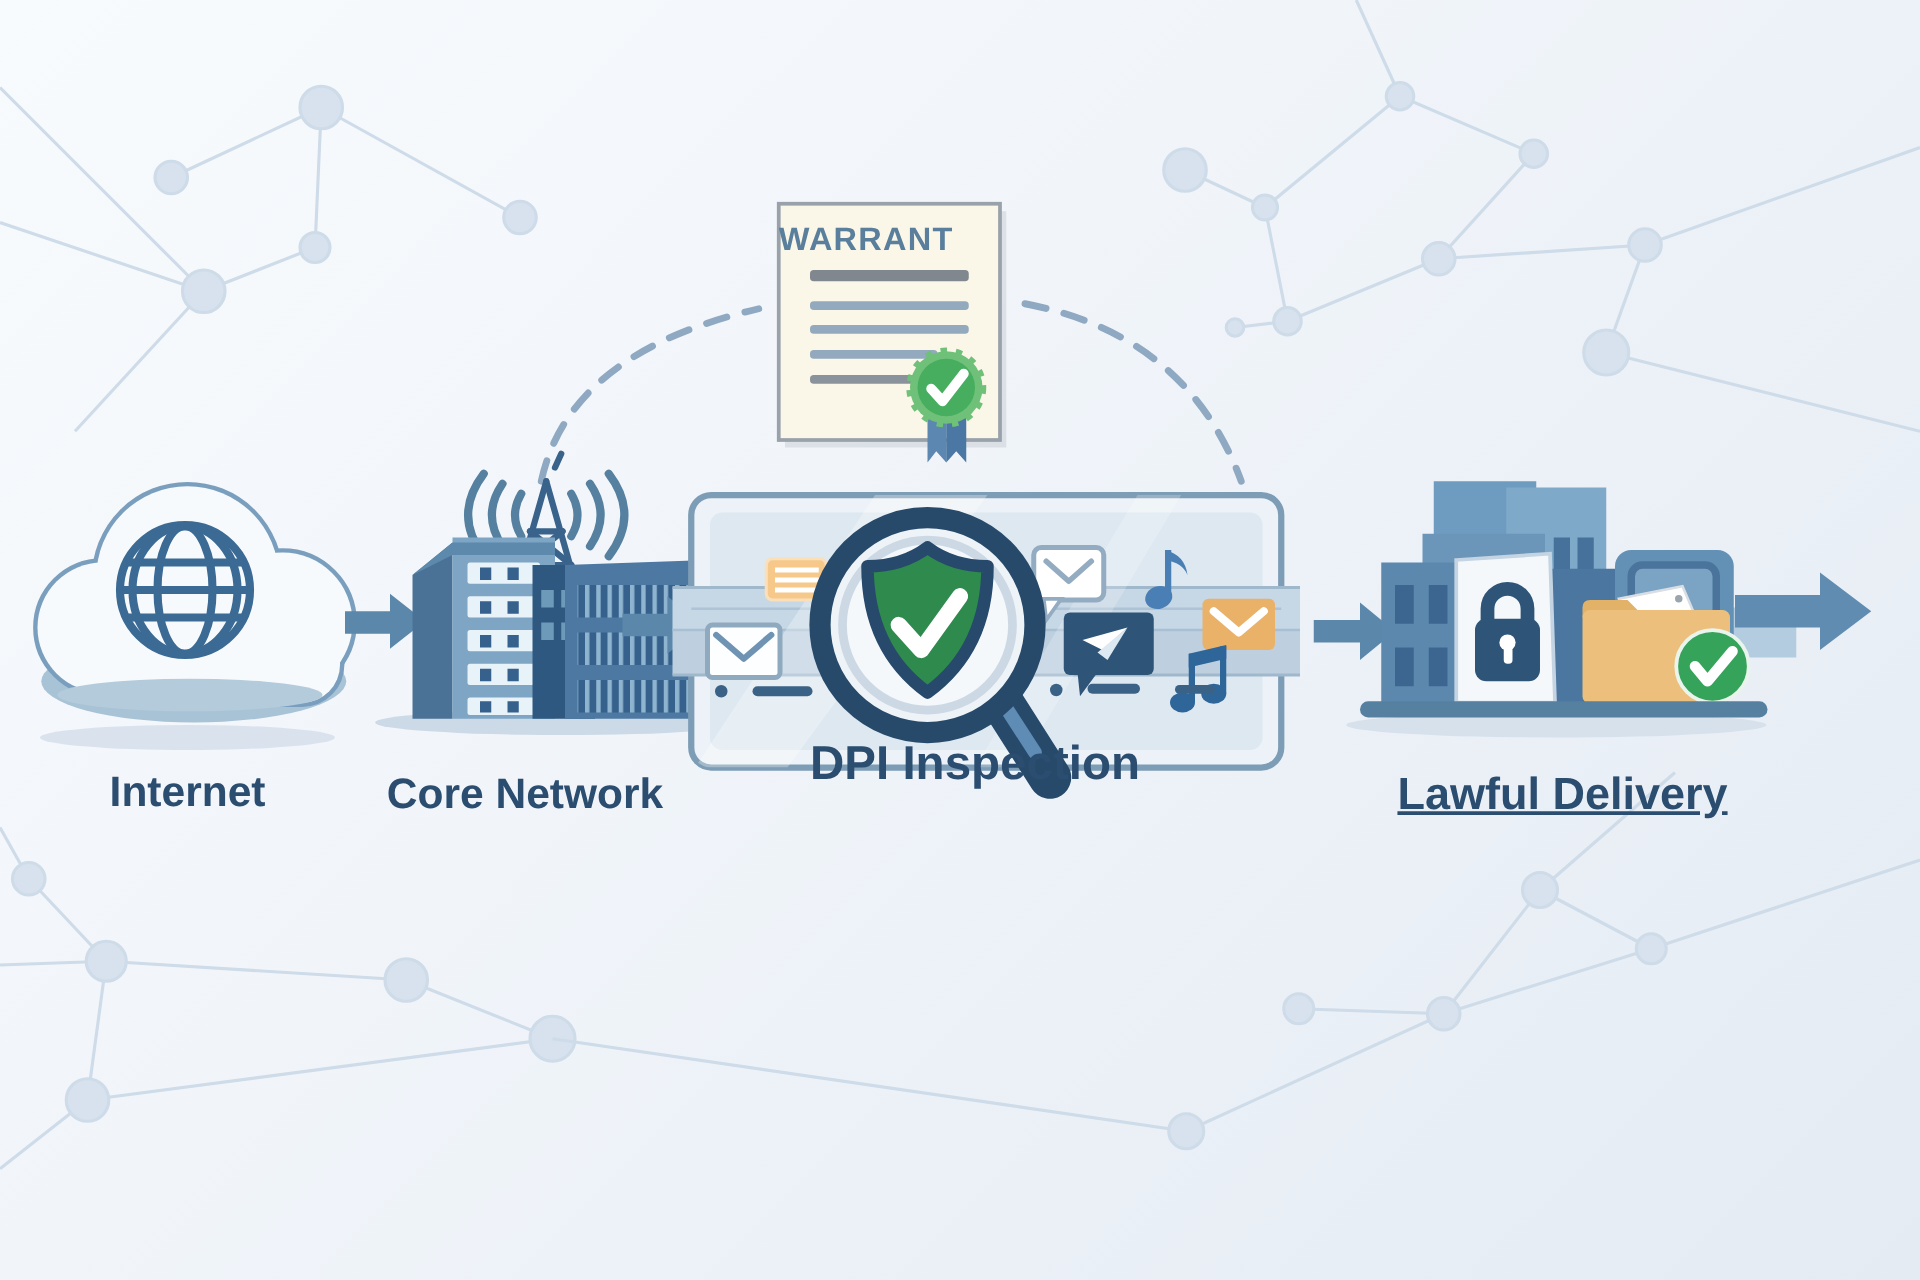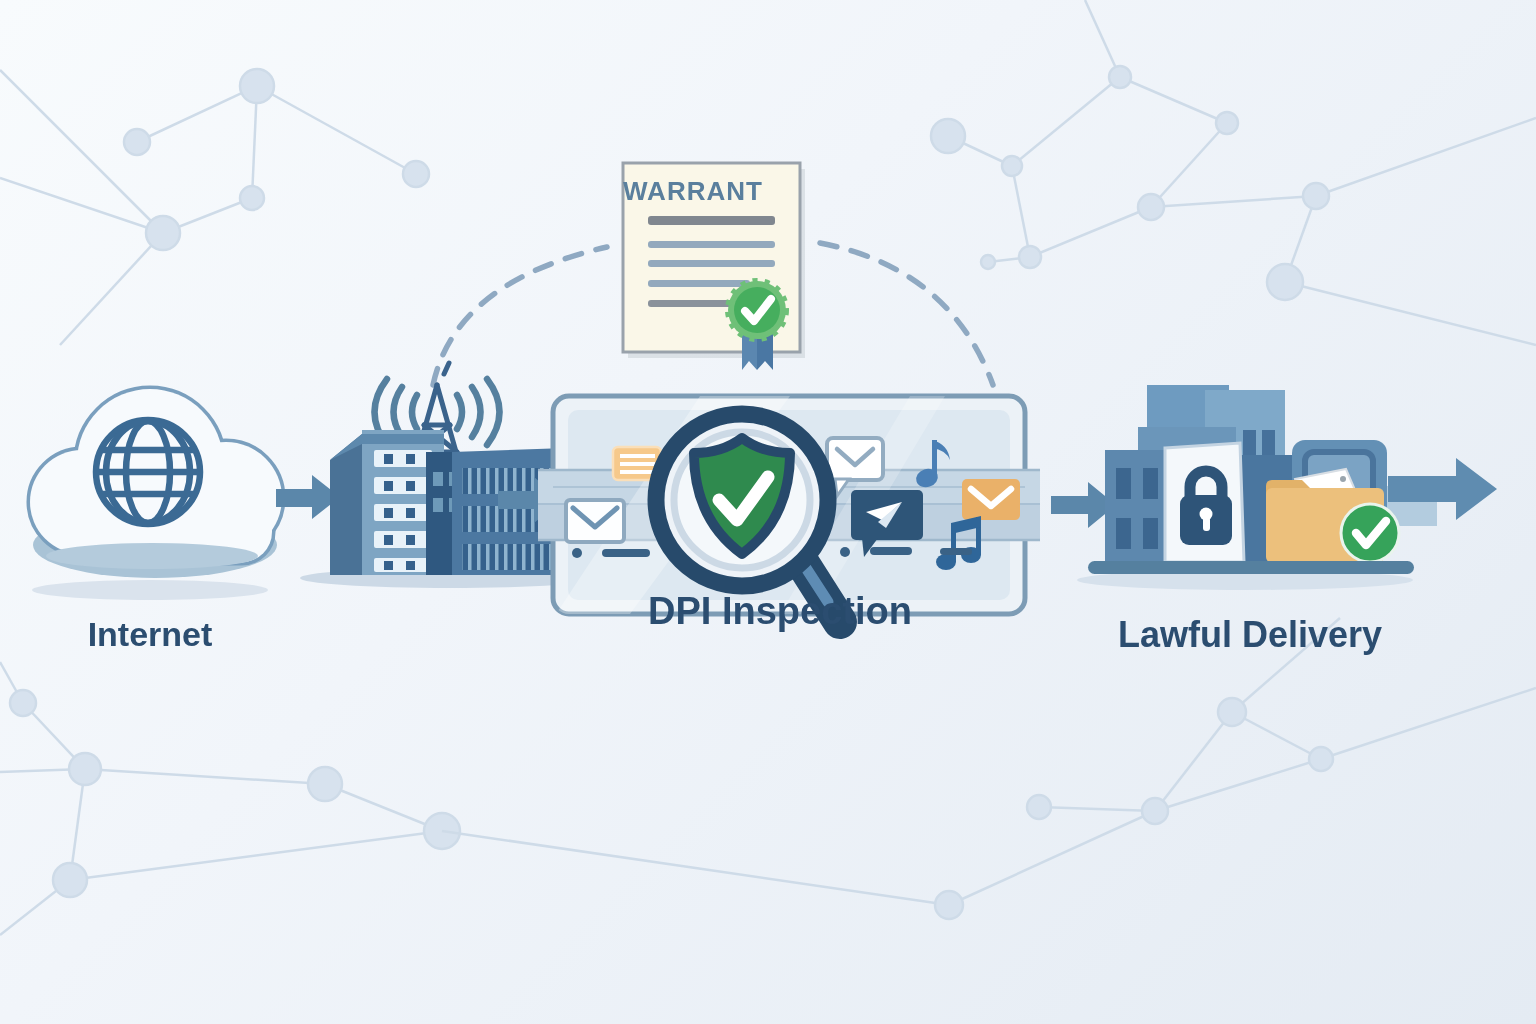--- a/index.html
+++ b/index.html
@@ -9,21 +9,21 @@
     font-family:"Liberation Sans",sans-serif;
   }
   svg{position:absolute;left:0;top:0;}
   .stage-label{
     position:absolute;text-align:center;color:#2b4d70;font-weight:600;
     font-family:"Liberation Sans",sans-serif;
   }
   .lbl-internet{left:30px;top:615px;width:240px;font-size:34px;}
   .lbl-core{left:270px;top:616px;width:300px;font-size:34px;}
   .lbl-dpi{left:600px;top:590px;width:360px;font-size:38px;}
-  .lbl-lawful{left:1080px;top:614px;width:340px;font-size:36px;}
+  .lbl-lawful{left:1080px;top:614px;width:340px;font-size:36px;text-decoration:underline;}
   .warrant-title{
     position:absolute;left:623px;top:176px;width:205px;text-align:left;
     font-size:26px;font-weight:700;letter-spacing:1px;color:#5a7f9d;
     font-family:"Liberation Sans",sans-serif;
   }
 </style>
 </head>
 <body>
 
 <div class="canvas">
@@ -355,16 +355,17 @@
     </g>
 
     <rect x="1088" y="561" width="326" height="13" rx="6.5" fill="#55809f"></rect>
   </g>
 
   <polygon fill="#5f8cb0" points="1388,476 1456,476 1456,458 1497,489 1456,520 1456,502 1388,502"></polygon>
 </svg>
 
 <div class="warrant-title">WARRANT</div>
 <div class="stage-label lbl-internet">Internet</div>
+<div class="stage-label lbl-core">Core Network</div>
 <div class="stage-label lbl-dpi">DPI Inspection</div>
 <div class="stage-label lbl-lawful">Lawful Delivery</div>
 
 </div>
 
 </body></html>

